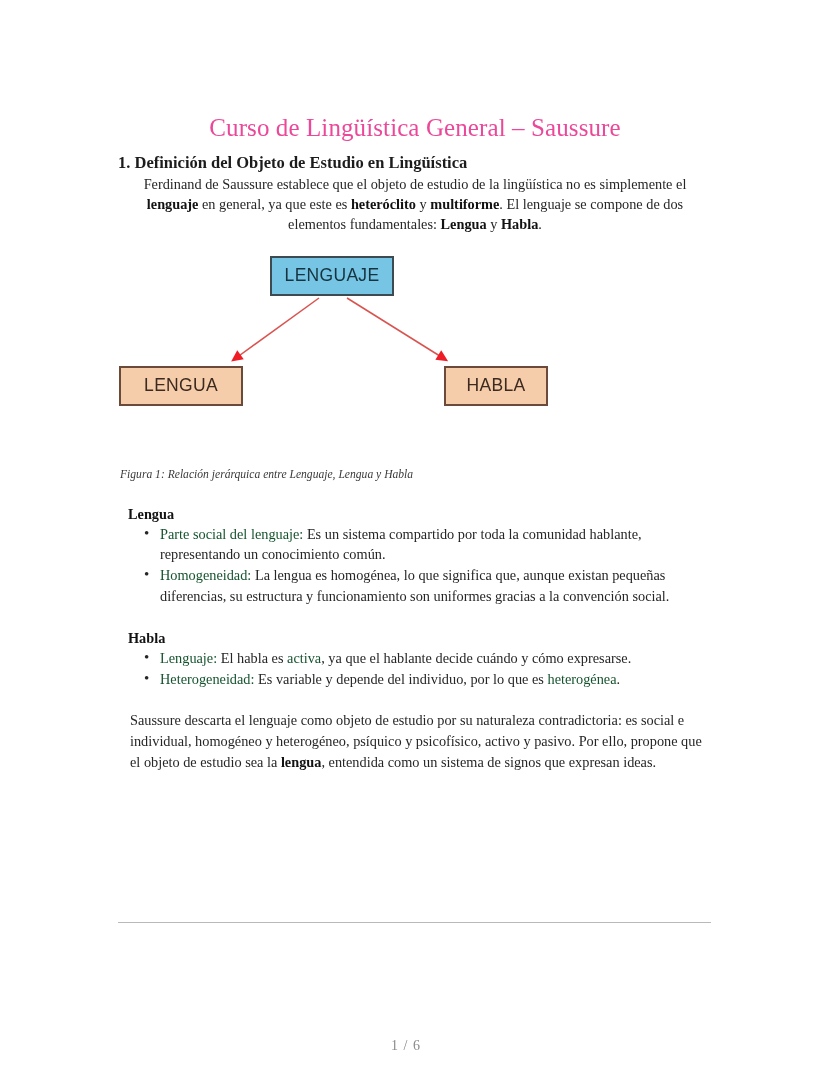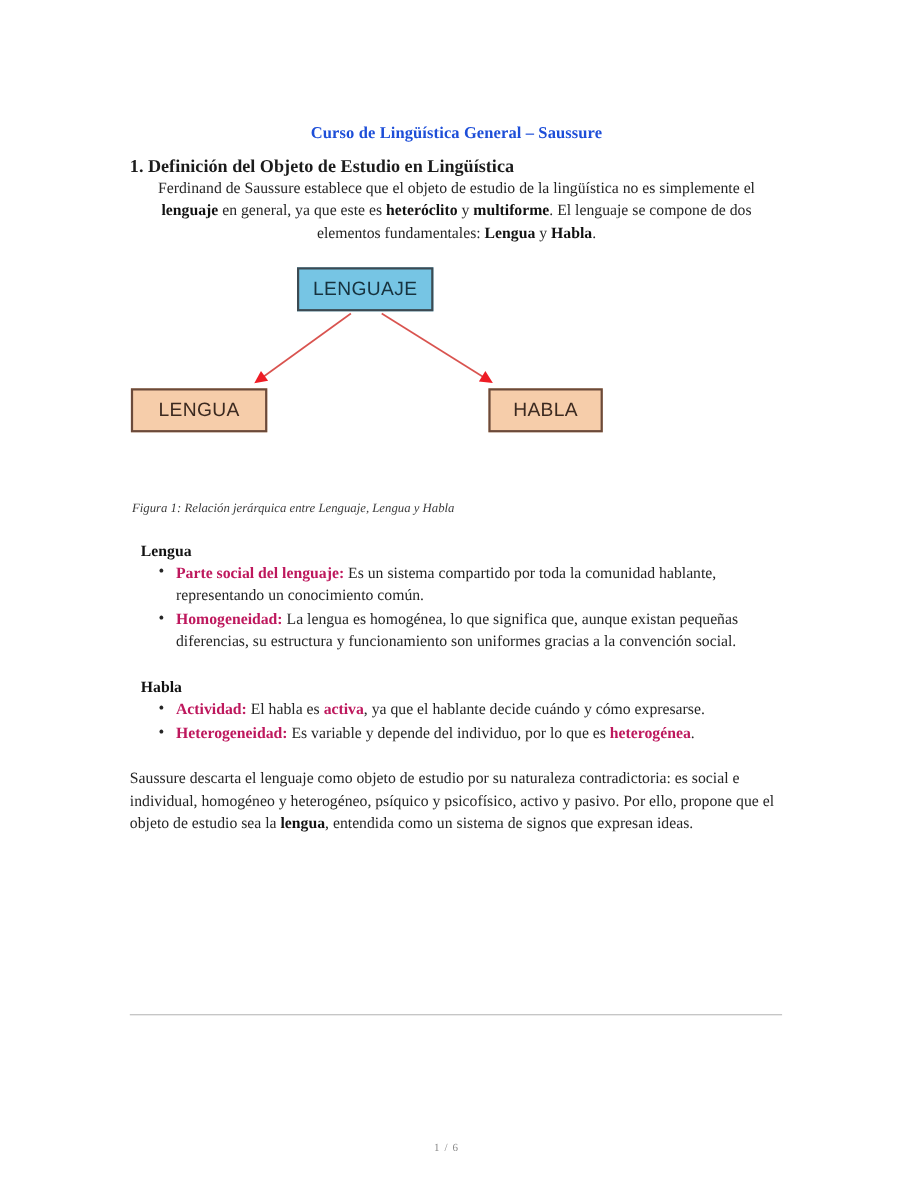--- a/index.html
+++ b/index.html
@@ -26,27 +26,27 @@
 
   .content {
     position: absolute;
     left: 118px;
     top: 112px;
     width: 594px;
   }
 
   
   .doc-title {
-    font-size: 15px;
-    font-weight: bold;
+    font-size: 25px;
+    font-weight: normal;
     text-align: center;
     letter-spacing: .1px;
     margin: 0 0 9px 0;
     line-height: 1.25;
-    color: #1d4ed8;
+    color: #ec4899;
   }
 
   .section-heading {
     font-size: 16.5px;
     font-weight: bold;
     margin: 0 0 0 0;
     line-height: 1.3;
     color: #1c1c1c;
   }
 
@@ -132,46 +132,46 @@
     color: #262626;
   }
   ul.bullets li::before {
     content: "\2022";
     position: absolute;
     left: -16px;
     top: -1px;
     font-size: 15px;
     color: #262626;
   }
-  ul.bullets li b, ul.bullets li strong { font-weight: bold; color: #be185d; }
+  ul.bullets li b, ul.bullets li strong { font-weight: normal; color: #14532d; }
 
   .closing {
     font-size: 14.3px;
     line-height: 1.44;
-    margin: 21px 0 0 0;
+    margin: 21px 0 0 12px;
     color: #262626;
   }
   .closing b { font-weight: bold; color: #121212; }
 
   .divider {
     position: absolute;
     left: 118px;
     top: 922px;
     width: 593px;
     height: 1px;
     background: #b9b9b9;
   }
 
   .page-footer {
     position: absolute;
     left: 0;
     top: 1038px;
     width: 812px;
     text-align: center;
-    font-size: 10px;
+    font-size: 14px;
     letter-spacing: 1px;
     color: #8a8a8a;
     font-family: "Liberation Serif", "DejaVu Serif", serif;
   }
 </style>
 </head>
 <body>
 
 <div class="page">
   <div class="content">
@@ -209,21 +209,21 @@
     <div class="fig-caption">Figura 1: Relación jerárquica entre Lenguaje, Lengua y Habla</div>
 
     <h3 class="sub-heading">Lengua</h3>
     <ul class="bullets">
       <li><b>Parte social del lenguaje:</b><span> Es un sistema compartido por toda la comunidad hablante, representando un conocimiento común.</span></li>
       <li><b>Homogeneidad:</b><span> La lengua es homogénea, lo que significa que, aunque existan pequeñas diferencias, su estructura y funcionamiento son uniformes gracias a la convención social.</span></li>
     </ul>
 
     <h3 class="sub-heading">Habla</h3>
     <ul class="bullets">
-      <li><b>Actividad:</b><span> El habla es </span><b>activa</b><span>, ya que el hablante decide cuándo y cómo expresarse.</span></li>
+      <li><b>Lenguaje:</b><span> El habla es </span><b>activa</b><span>, ya que el hablante decide cuándo y cómo expresarse.</span></li>
       <li><b>Heterogeneidad:</b><span> Es variable y depende del individuo, por lo que es </span><b>heterogénea</b><span>.</span></li>
     </ul>
 
     <p class="closing"><span>Saussure descarta el lenguaje como objeto de estudio por su naturaleza contradictoria: es social e individual, homogéneo y heterogéneo, psíquico y psicofísico, activo y pasivo. Por ello, propone que el objeto de estudio sea la </span><b>lengua</b><span>, entendida como un sistema de signos que expresan ideas.</span></p>
 
   </div>
 
   <div class="divider"></div>
 
   <div class="page-footer">1 / 6</div>

